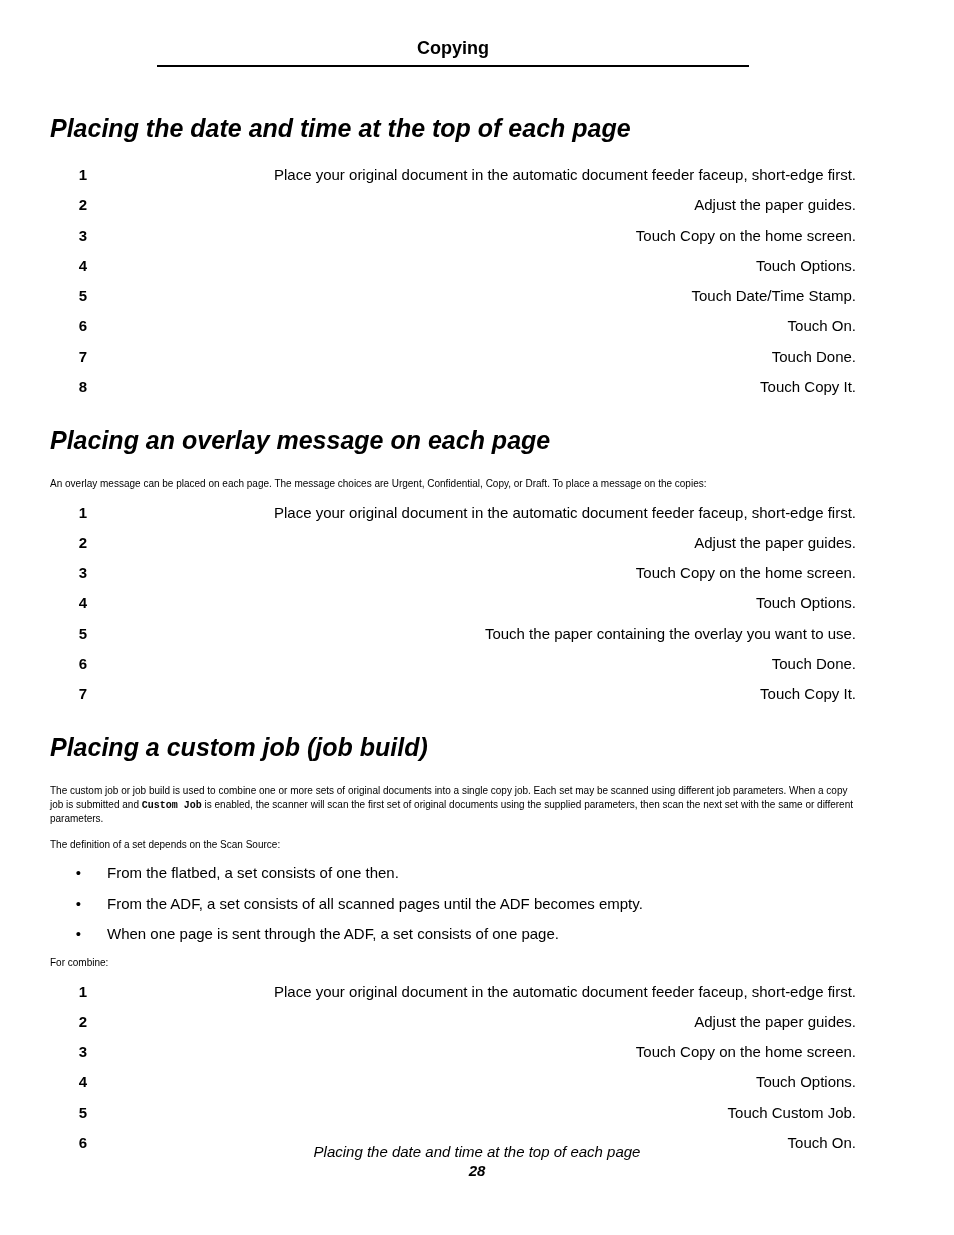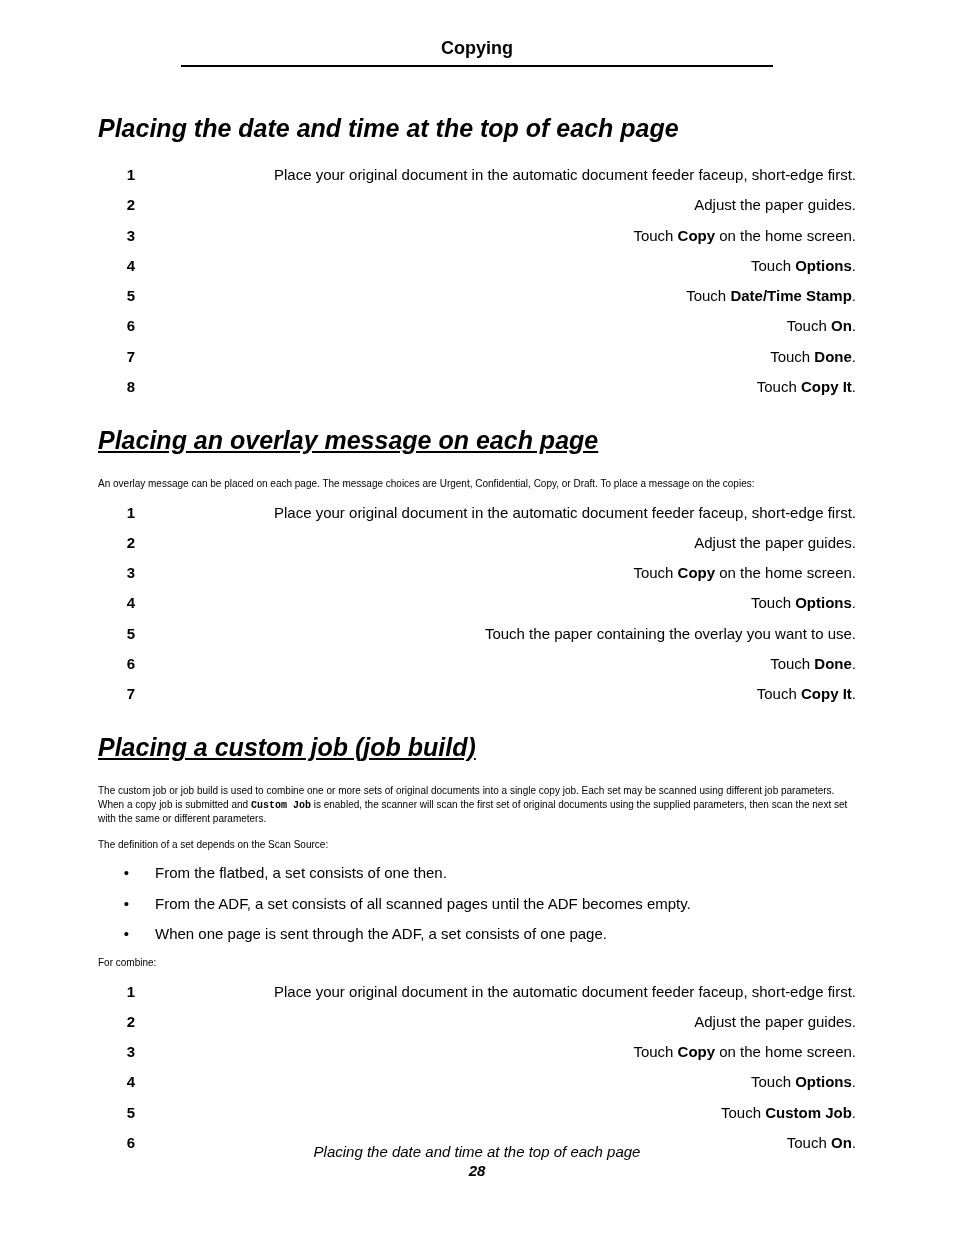--- a/index.html
+++ b/index.html
@@ -10,42 +10,42 @@
     height: 1235px;
     background: #fff;
     font-family: Arial, Helvetica, sans-serif;
     color: #000;
   }
   .page {
     position: relative;
     width: 954px;
     height: 1235px;
     box-sizing: border-box;
-    padding: 38px 98px 0 98px;
+    padding: 38px 98px 0 50px;
   }
   .header-title {
     text-align: center;
     font-weight: bold;
     font-size: 18px;
     padding-bottom: 6px;
   }
   .header-rule {
     width: 592px;
     height: 2px;
     background: #000;
     margin: 0 auto 46px auto;
   }
   .h2 {
     font-weight: bold;
     font-style: italic;
     font-size: 25px;
     margin: 0 0 22px 0;
     line-height: 1.2;
   }
-  .h2.gap-top { margin-top: 28px; text-decoration: underline; }
+  .h2.gap-top { margin-top: 28px; }
   .body-text {
     font-size: 10px;
     line-height: 1.35;
     margin: 0 0 12px 0;
   }
   ol.steps {
     list-style: none;
     padding: 0;
     margin: 0 0 10px 0;
   }
@@ -76,21 +76,21 @@
     margin-bottom: 10px;
   }
   ul.bullets li .dot {
     width: 57px;
     text-align: center;
     box-sizing: border-box;
     flex-shrink: 0;
   }
   ul.bullets li .txt { flex: 1; }
   .mono { font-family: "Courier New", Courier, monospace; font-weight: bold; }
-  b { font-weight: bold; }
+  b { font-weight: normal; }
   .footer {
     position: absolute;
     left: 0;
     right: 0;
     bottom: 56px;
     text-align: center;
     font-style: italic;
   }
   .footer .ft { font-size: 15px; }
   .footer .pn { font-size: 15px; font-weight: bold; margin-top: 2px; font-style: italic; }

